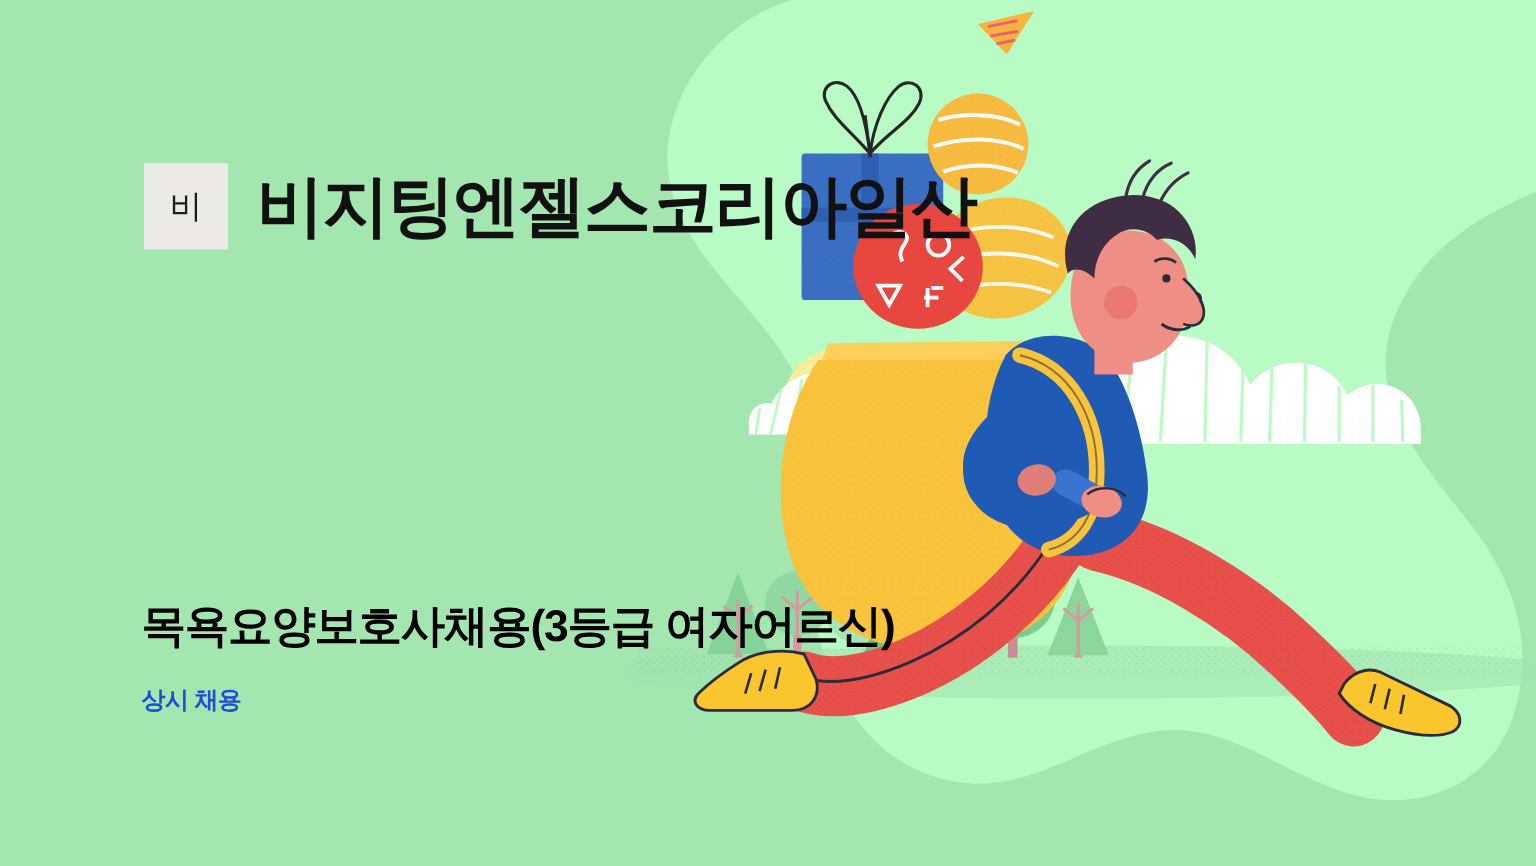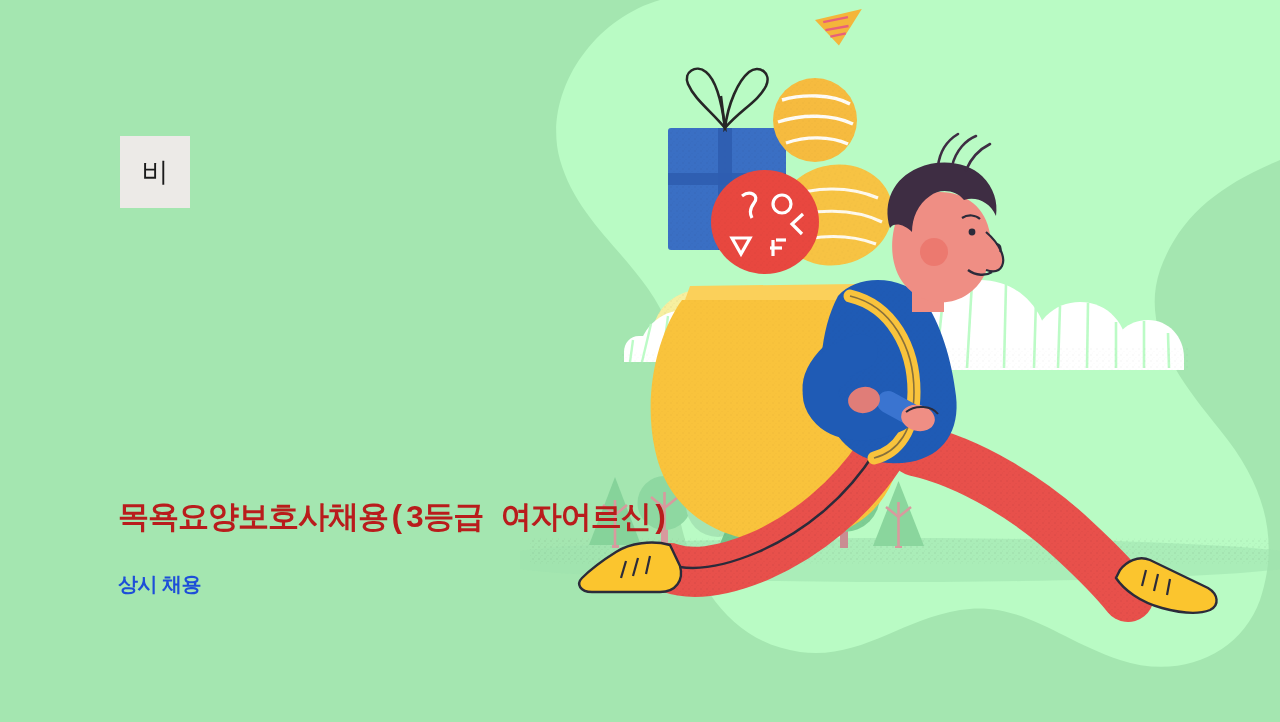--- a/index.html
+++ b/index.html
@@ -51,27 +51,26 @@
     font-size:56px;
     font-weight:700;
     color:#111111;
     letter-spacing:-1.5px;
     line-height:1;
     white-space:nowrap;
   }
   #job-title{
     position:absolute;
     left:118px;top:500px;
-    font-size:31px;
+    font-size:37px;
     font-weight:700;
-    color:#b91c1c;
+    color:#000000;
     letter-spacing:-1px;
     line-height:1.2;
     white-space:nowrap;
-    font-family:Liberation Mono, monospace;
   }
   #job-status{
     position:absolute;
     left:118px;top:572px;
     font-size:20px;
     font-weight:700;
     color:#1d4ed8;
     letter-spacing:-0.5px;
     line-height:1.2;
     white-space:nowrap;
@@ -401,20 +400,21 @@
         </g>
 
       </g>
     </svg>
   </div>
 
   <div id="text-layer">
 
     <div id="header-row">
       <div id="logo-box">비</div>
+      <div id="company-name">비지팅엔젤스코리아일산</div>
     </div>
 
     <div id="job-title">목욕요양보호사채용(3등급 여자어르신)</div>
 
     <div id="job-status">상시 채용</div>
 
   </div>
 
 </div>
 

